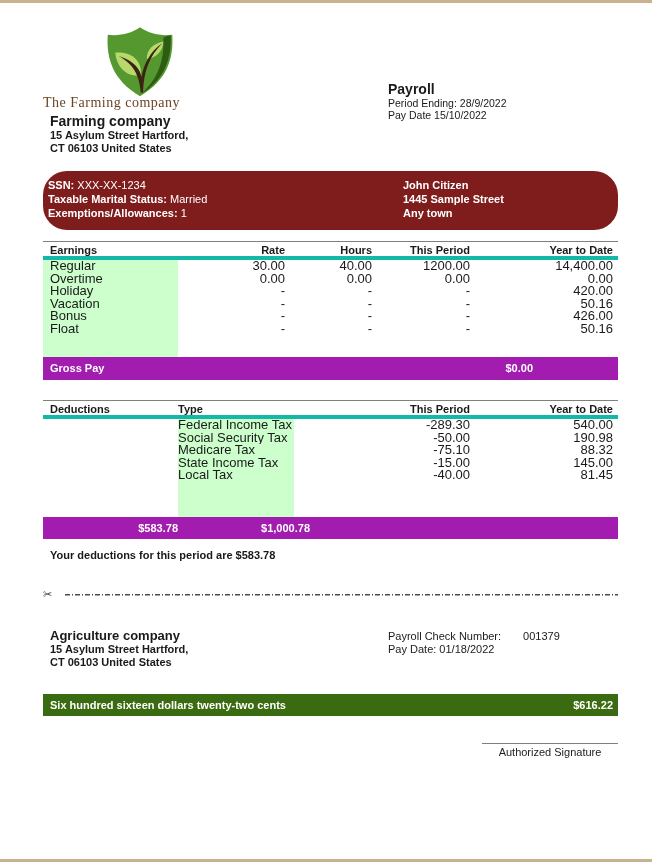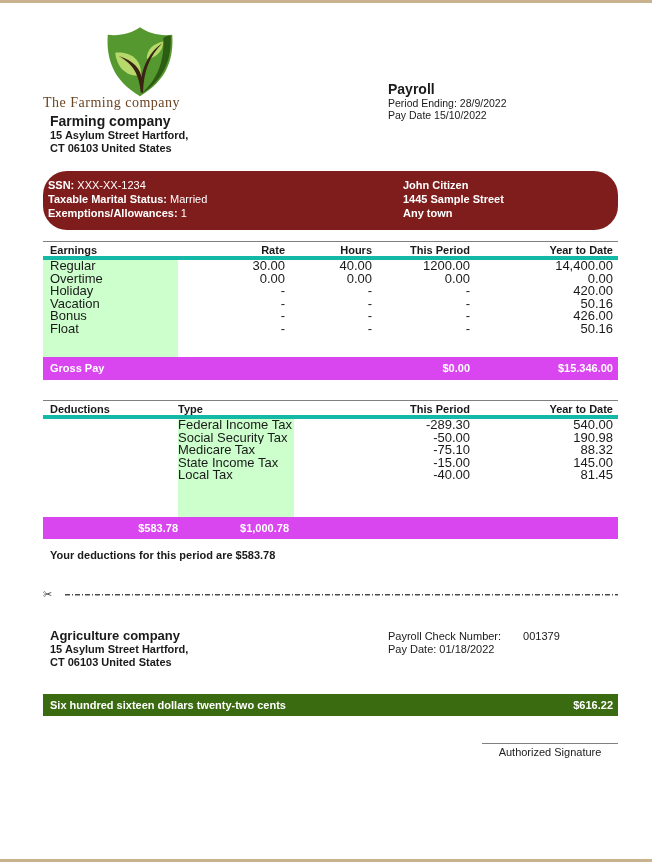--- a/index.html
+++ b/index.html
@@ -49,22 +49,22 @@
   .r { text-align: right; }
   .last { padding-right: 5px; }
   .pl { padding-left: 7px; }
 
   .row { display: grid; font-size: 13px; line-height: 12.5px; }
   .cell-green { background: #ccffcc; }
   .spacer-earn { height: 22px; }
   .spacer-ded { height: 35px; }
 
   .total-bar {
-    display: grid; background: #d946ef; color: #ffffff;
-    font-size: 11px; font-weight: bold; height: 23px; line-height: 23px;
+    display: grid; background: #a21caf; color: #ffffff;
+    font-size: 11px; font-weight: bold; height: 23px; line-height: 23px; gap: 21px;
   }
   .ded-head { margin-top: 20px; }
 
   .note { font-size: 11px; font-weight: bold; margin-top: 10px; }
 
   
   .cutline { display: flex; align-items: center; margin-top: 27px; height: 14px; }
   .scissors { font-size: 11px; color: #444; width: 22px; }
   .dashes {
     flex: 1; height: 2px;

